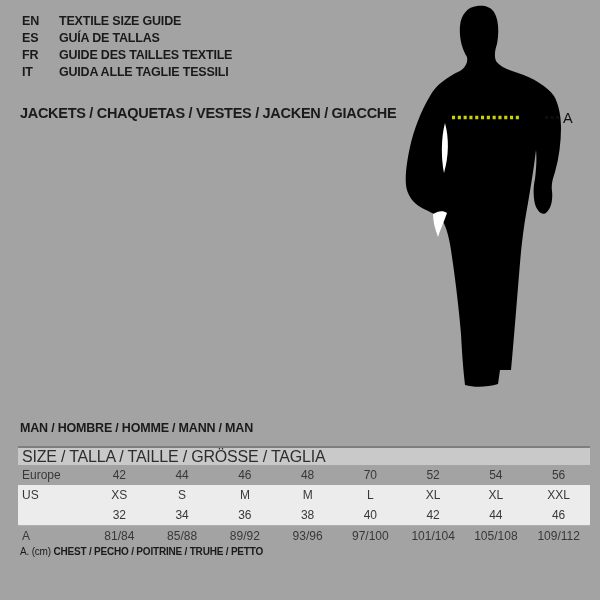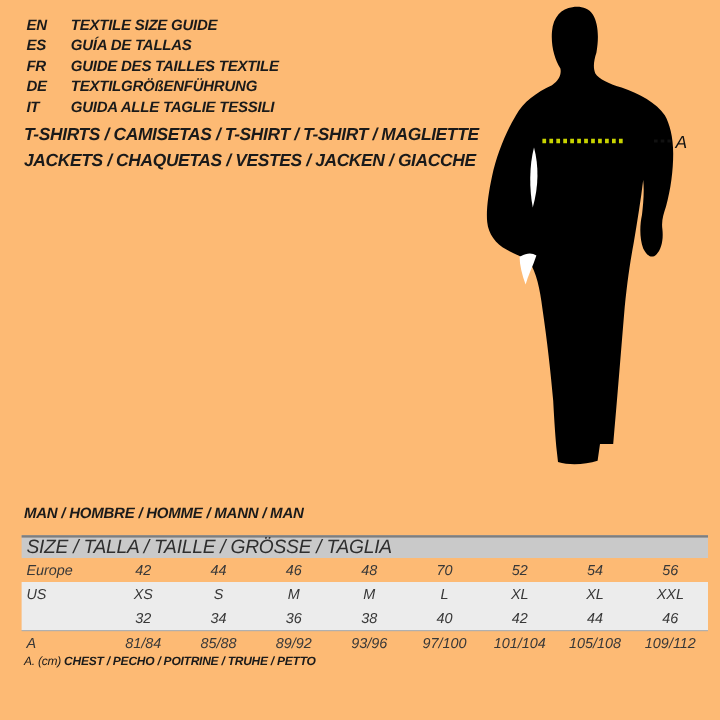--- a/index.html
+++ b/index.html
@@ -1,18 +1,18 @@
 <!DOCTYPE html>
 <html><head>
 <meta charset="utf-8">
 <style>
   html,body{margin:0;padding:0;background:#fff;}
   .page{
-    position:relative;width:600px;height:600px;background:#fdba74;overflow:hidden;
-    font-family:"Liberation Sans",sans-serif;color:#1a1a1a;font-style:italic;
+    position:relative;width:600px;height:600px;background:#a3a3a3;overflow:hidden;
+    font-family:"Liberation Sans",sans-serif;color:#1a1a1a;
   }
   
   .lang-block{position:absolute;left:22px;top:13px;}
   .lang-row{display:flex;font-size:12.5px;font-weight:700;line-height:17px;letter-spacing:-0.2px;}
   .lang-code{width:37px;flex:0 0 37px;}
   .lang-title{white-space:nowrap;}
   
   .category-block{position:absolute;left:20px;top:103px;}
   .category-line{font-size:14.5px;font-weight:700;line-height:21px;letter-spacing:-0.3px;white-space:nowrap;}
   
@@ -47,31 +47,26 @@
     </div>
     <div class="lang-row">
       <span class="lang-code">ES</span>
       <span class="lang-title">GUÍA DE TALLAS</span>
     </div>
     <div class="lang-row">
       <span class="lang-code">FR</span>
       <span class="lang-title">GUIDE DES TAILLES TEXTILE</span>
     </div>
     <div class="lang-row">
-      <span class="lang-code">DE</span>
-      <span class="lang-title">TEXTILGRÖßENFÜHRUNG</span>
-    </div>
-    <div class="lang-row">
       <span class="lang-code">IT</span>
       <span class="lang-title">GUIDA ALLE TAGLIE TESSILI</span>
     </div>
   </div>
 
   <div class="category-block">
-    <div class="category-line">T-SHIRTS / CAMISETAS / T-SHIRT / T-SHIRT / MAGLIETTE</div>
     <div class="category-line">JACKETS / CHAQUETAS / VESTES / JACKEN / GIACCHE</div>
   </div>
 
   <svg class="figure" viewBox="0 0 200 400" xmlns="http://www.w3.org/2000/svg" aria-hidden="true">
     <path fill="#000000" d="
       M 77 6
       C 68 7 61 14 60 26
       C 59 38 62 49 67 57
       C 68 62 66 67 60 71
       C 47 77 36 85 30 96

